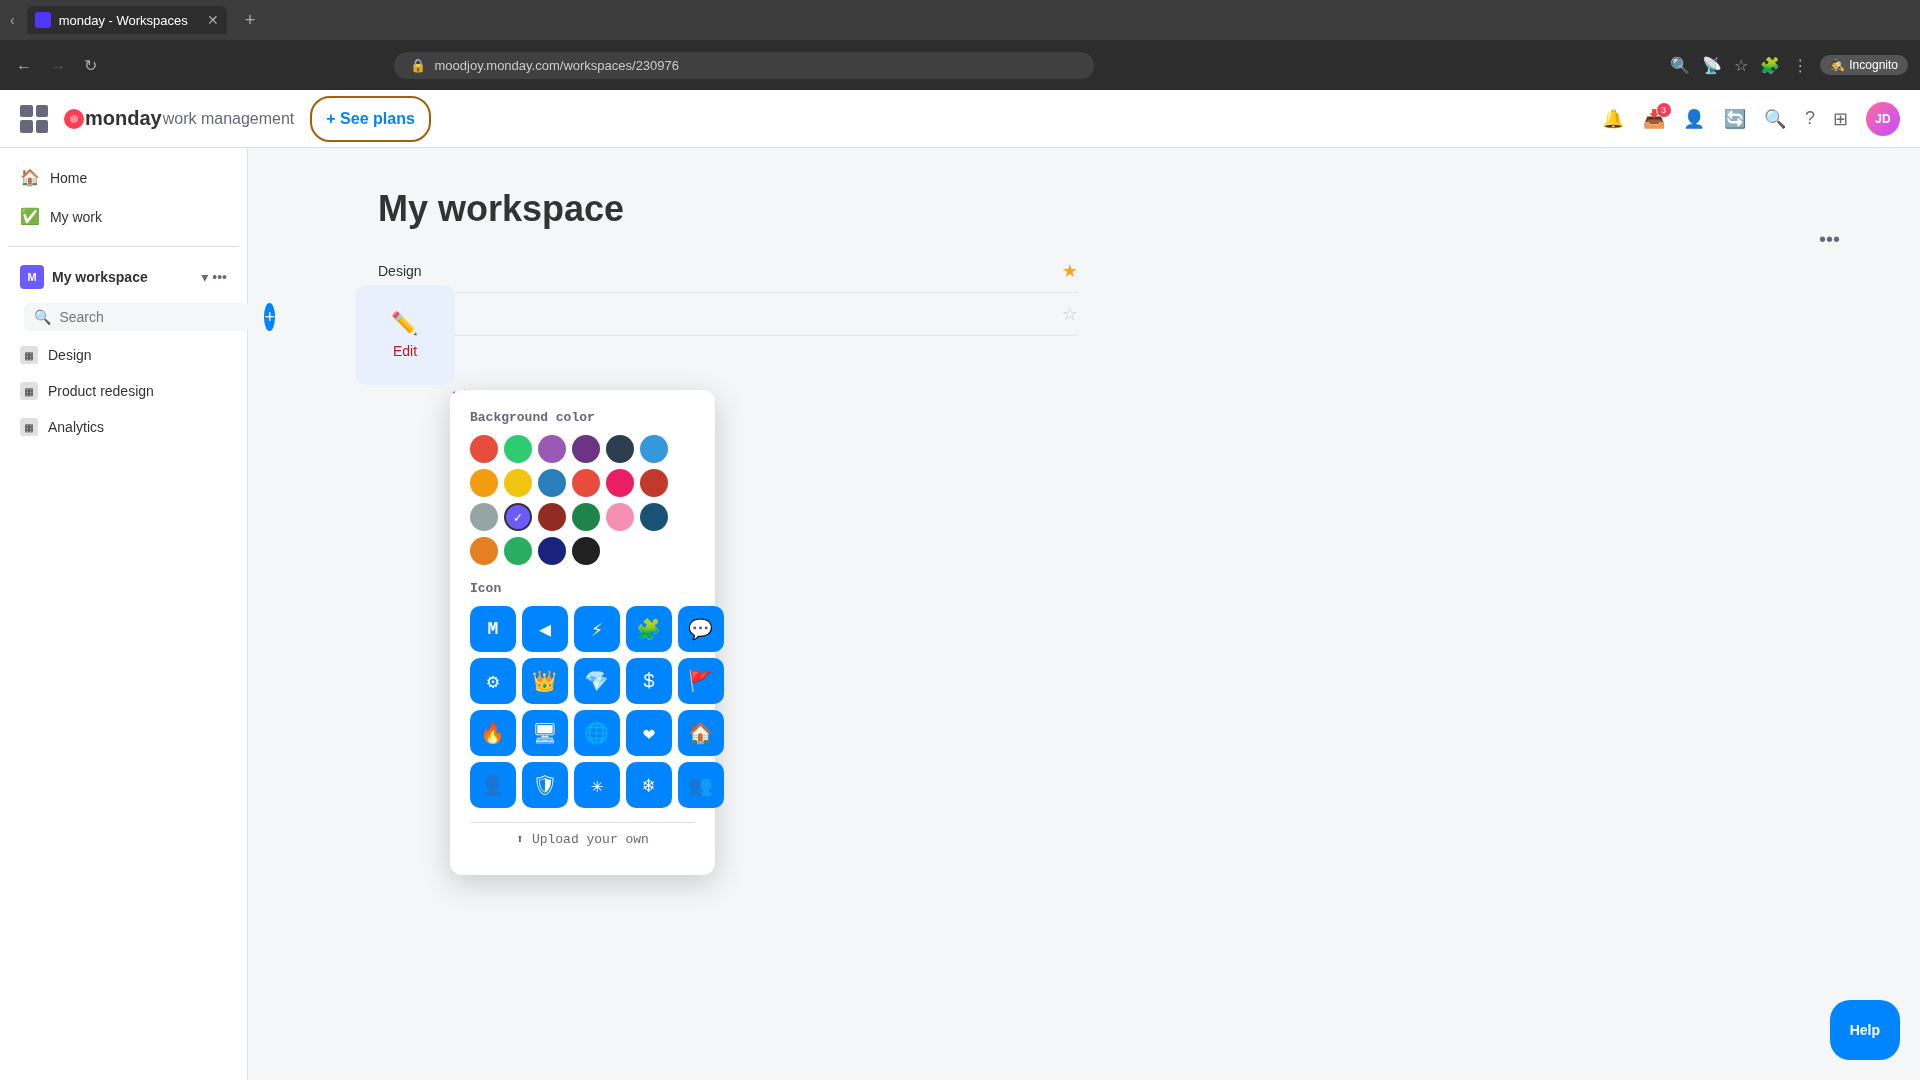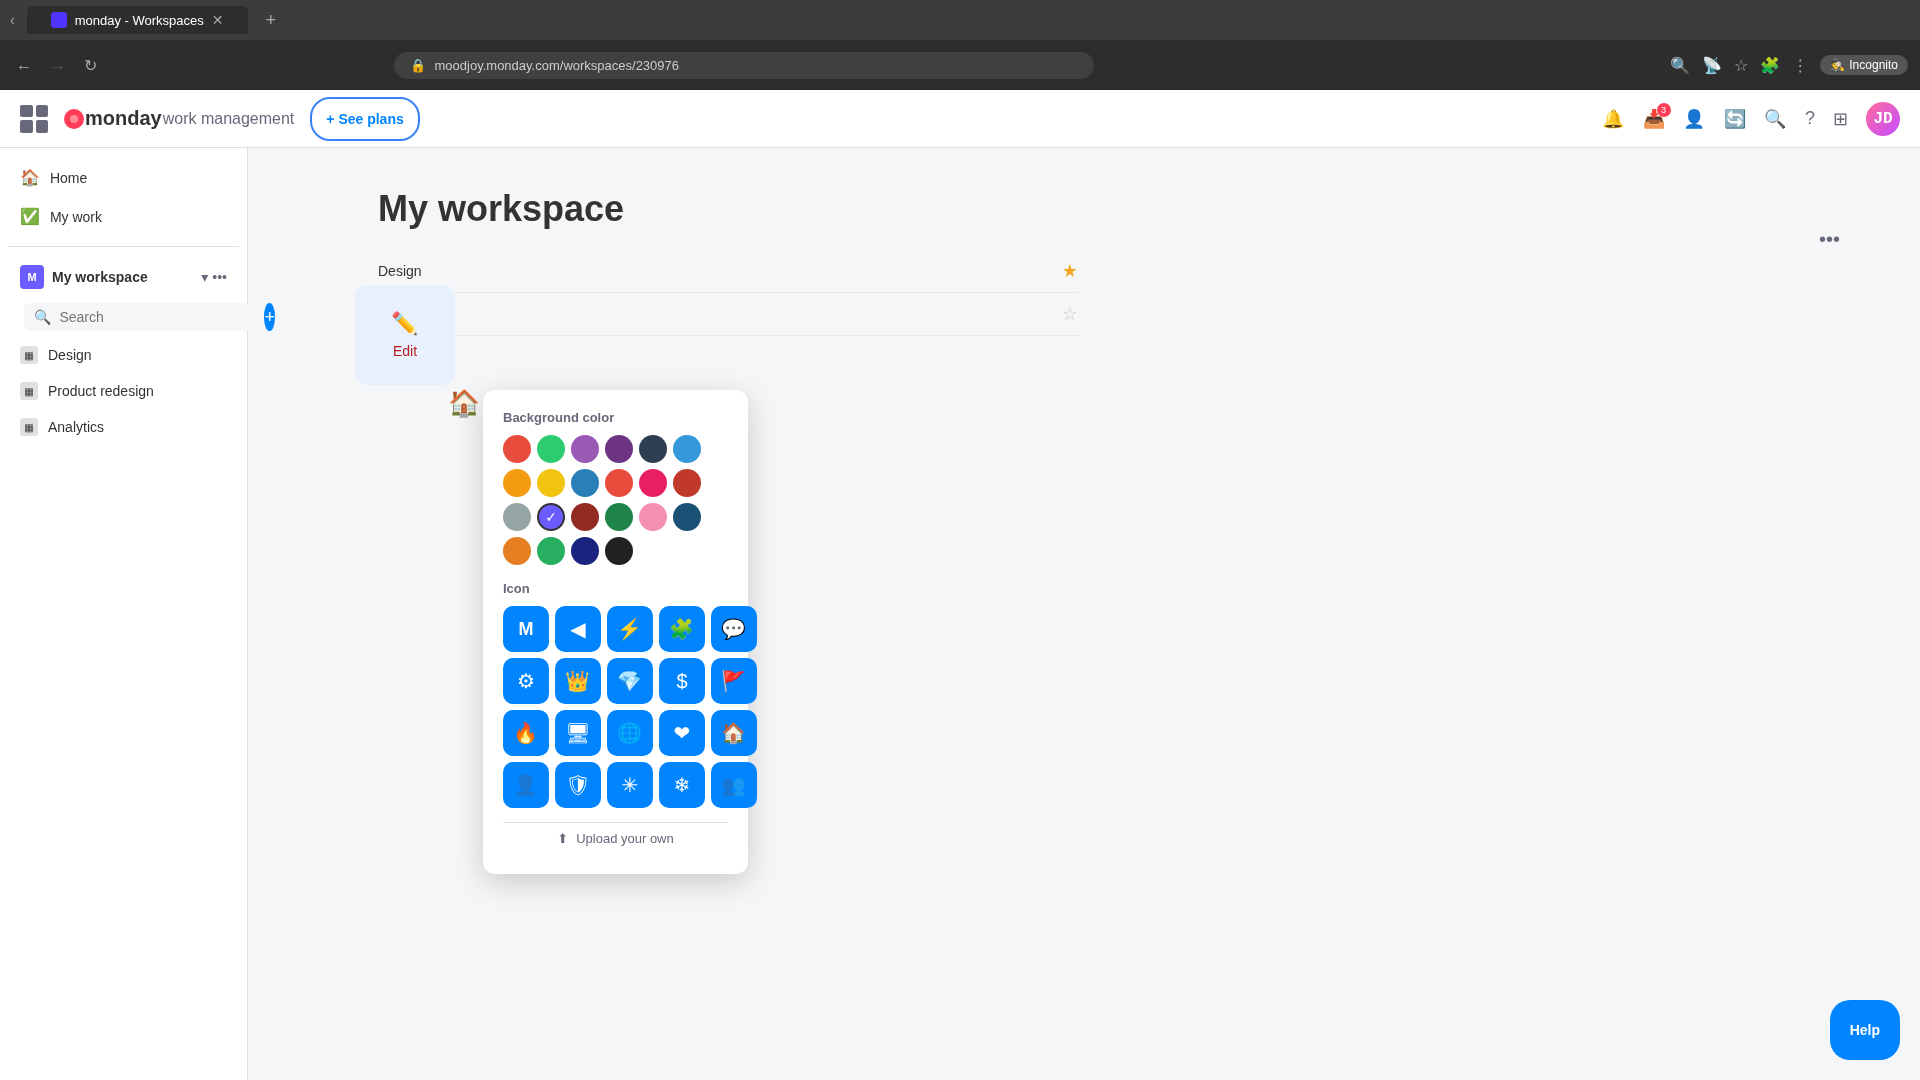--- a/index.html
+++ b/index.html
@@ -17,21 +17,21 @@
       height: 40px;
       background: #3c3c3c;
       padding: 0 10px;
       gap: 8px;
     }
     .browser-tab {
       display: flex;
       align-items: center;
       background: #2d2d2d;
       color: #fff;
-      padding: 6px 24px;
+      padding: 6px 8px;
       border-radius: 6px 6px 0 0;
       font-size: 13px;
       gap: 8px;
       min-width: 200px;
     }
     .browser-tab .tab-favicon {
       width: 16px; height: 16px;
       background: #5034ff;
       border-radius: 3px;
       display: inline-block;
@@ -136,25 +136,25 @@
       border-radius: 50%;
       display: flex; align-items: center; justify-content: center;
     }
     .brand-dot-inner {
       width: 8px; height: 8px;
       background: #ff8c94;
       border-radius: 50%;
     }
     .see-plans-btn {
       background: none;
-      border: 2px solid #3b82f6;
+      border: 2px solid #a16207;
       color: #0085ff;
       padding: 12px 14px;
       border-radius: 20px;
-      font-size: 14px;
+      font-size: 16px;
       font-weight: 600;
       cursor: pointer;
       display: flex;
       align-items: center;
       gap: 4px;
     }
     .topbar-right {
       margin-left: auto;
       display: flex;
       align-items: center;
@@ -175,24 +175,23 @@
       width: 14px; height: 14px;
       border-radius: 50%;
       display: flex; align-items: center; justify-content: center;
     }
     .avatar {
       width: 34px; height: 34px;
       border-radius: 50%;
       background: linear-gradient(135deg, #ff6b9d, #c44dff);
       display: flex; align-items: center; justify-content: center;
       color: #fff;
-      font-size: 16px;
+      font-size: 12px;
       font-weight: 600;
       cursor: pointer;
-      font-family: Liberation Mono, monospace;
     }
 
     
     .sidebar {
       position: absolute;
       top: 148px;
       left: 0;
       width: 248px;
       height: calc(990px - 58px);
       background: #fff;
@@ -566,21 +565,21 @@
   </div>
 </div>
 
 <div class="edit-button-area">
   <span class="edit-pencil">✏️</span>
   <span class="edit-label">Edit</span>
 </div>
 
 <div style="position:absolute; top:388px; left:448px; font-size:26px; color:#333; z-index:99;">🏠</div>
 
-<div class="color-picker-popup" style="top: 390px; left: 483px;">
+<div class="color-picker-popup" style="top: 390px; left: 450px; font-family: Liberation Mono, monospace;">
   <p class="popup-section-title">Background color</p>
   <div class="color-grid">
 
     <div class="color-swatch" style="background:#e74c3c;"></div>
     <div class="color-swatch" style="background:#2ecc71;"></div>
     <div class="color-swatch" style="background:#9b59b6;"></div>
     <div class="color-swatch" style="background:#6c3483;"></div>
     <div class="color-swatch" style="background:#2c3e50;"></div>
     <div class="color-swatch" style="background:#3498db;"></div>
     <div class="color-swatch" style="background:#f39c12;"></div>

